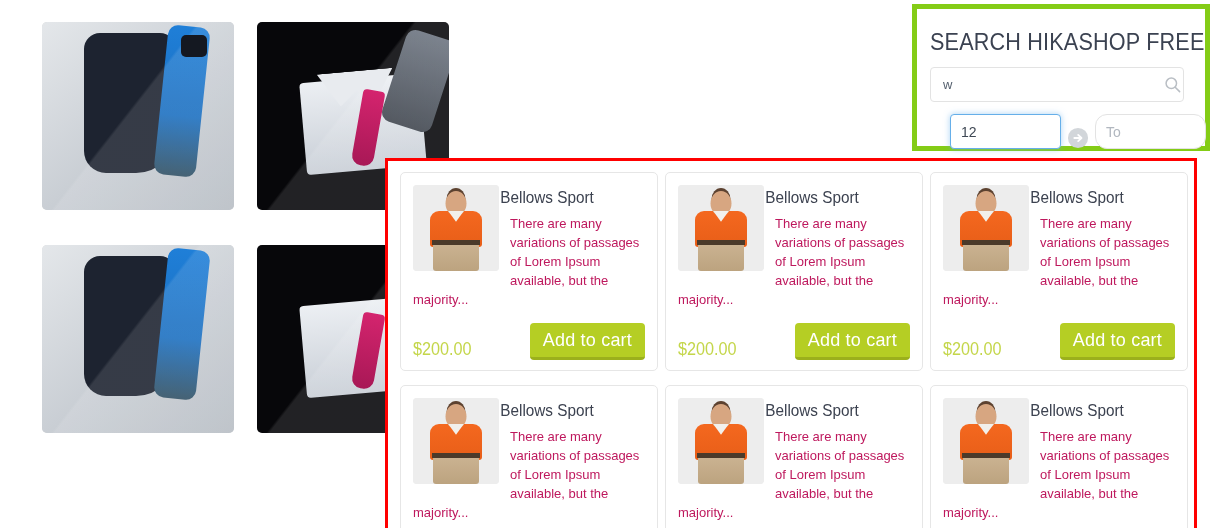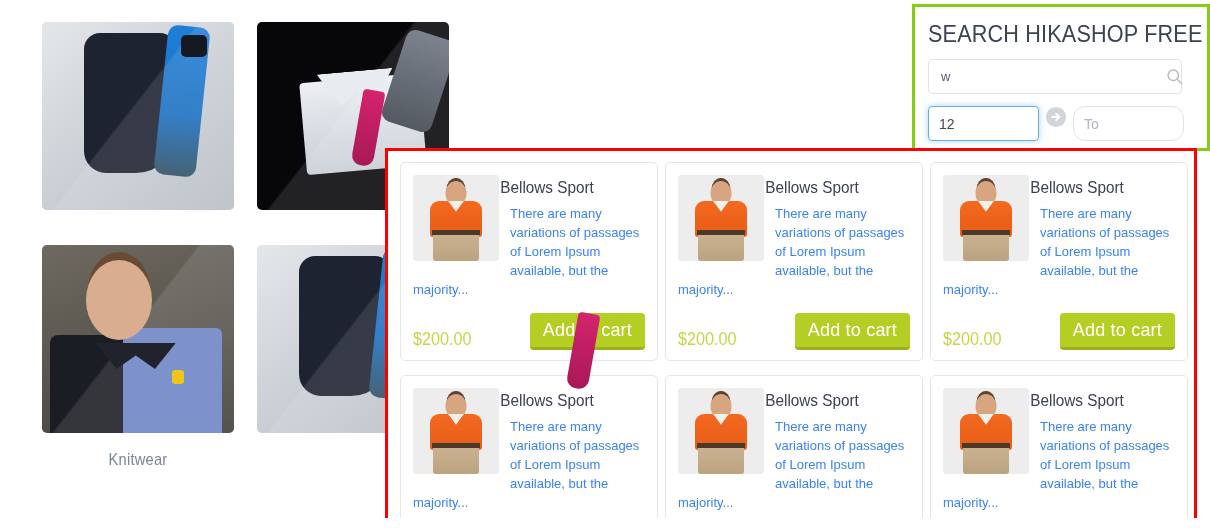--- a/index.html
+++ b/index.html
@@ -197,23 +197,23 @@
   }
   .tee-print i{
     position:absolute; height:8px; background:#1a1c25; border-radius:2px; display:block;
   }
 
   
   #search-panel {
     position: absolute;
     left: 912px; top: 4px;
     width: 298px; height: 147px;
-    border: 3px solid #84cc16;
+    border: 5px solid #84cc16;
     background: #ffffff;
-    padding: 13px 13px 0 13px;
+    padding: 19px 13px 0 13px;
   }
   #search-title {
     font-family: "Liberation Sans Narrow", "Liberation Sans", sans-serif;
     font-size: 24px;
     color: #3b4251;
     letter-spacing: .2px;
     white-space: nowrap;
     transform: scaleX(0.9);
     transform-origin: left center;
     margin-bottom: 11px;
@@ -235,22 +235,23 @@
     outline: none;
   }
   #search-icon {
     position: absolute;
     right: 10px; top: 8px;
     width: 19px; height: 19px;
     pointer-events: none;
   }
   .price-row {
     display: flex;
-    align-items: flex-start;
+    align-items: flex-end;
     gap: 6px;
+    margin-left: 20px;
   }
   #price-from-input {
     width: 111px;
     height: 35px;
     border: 1px solid #66afe9;
     border-radius: 4px;
     padding: 0 10px;
     font-size: 14px;
     color: #3f4854;
     font-family: "Liberation Sans", sans-serif;
@@ -271,21 +272,21 @@
     background: #fff;
   }
   #price-to-input::placeholder { color: #b1b7bf; }
   #range-arrow-icon {
     width: 22px; height: 22px; flex: 0 0 22px;
   }
 
   
   #results-panel {
     position: absolute;
-    left: 385px; top: 148px;
+    left: 385px; top: 158px;
     width: 812px; height: 370px;
     border: 3px solid #ff0000;
     border-bottom: none;
     background: #ffffff;
     overflow: hidden;
   }
   #results-grid {
     padding: 11px 0 0 12px;
     display: flex;
     flex-wrap: wrap;
@@ -342,21 +343,21 @@
     font-size: 17px;
     color: #3c4250;
     margin: 3px 0 6px 0;
     transform: scaleX(0.9);
     transform-origin: left center;
     white-space: nowrap;
   }
   .pc-desc {
     font-size: 13px;
     line-height: 19px;
-    color: #3b82f6;
+    color: #be185d;
   }
   .pc-foot {
     clear: both;
     display: flex;
     align-items: flex-end;
     justify-content: space-between;
     margin-top: 14px;
   }
   .pc-price {
     font-family: "Liberation Sans Narrow", "Liberation Sans", sans-serif;
@@ -403,31 +404,20 @@
           <div class="sht-arm"></div>
           <div class="sht-collar"></div>
         </div>
         <div class="sheen"></div>
       </div>
       <div class="cat-label"></div>
     </div>
   </div>
 
   <div class="cat-row">
-    <div class="cat-cell">
-      <div class="cat-thumb">
-        <div class="art-knit">
-          <div class="knit-head"></div>
-          <div class="knit-collar"></div>
-          <div class="knit-logo"></div>
-        </div>
-        <div class="sheen"></div>
-      </div>
-      <div class="cat-label">Knitwear</div>
-    </div>
 
 
     <div class="cat-cell">
       <div class="cat-thumb">
         <div class="art-shorts"></div>
         <div class="sheen"></div>
       </div>
       <div class="cat-label"></div>
     </div>
 

